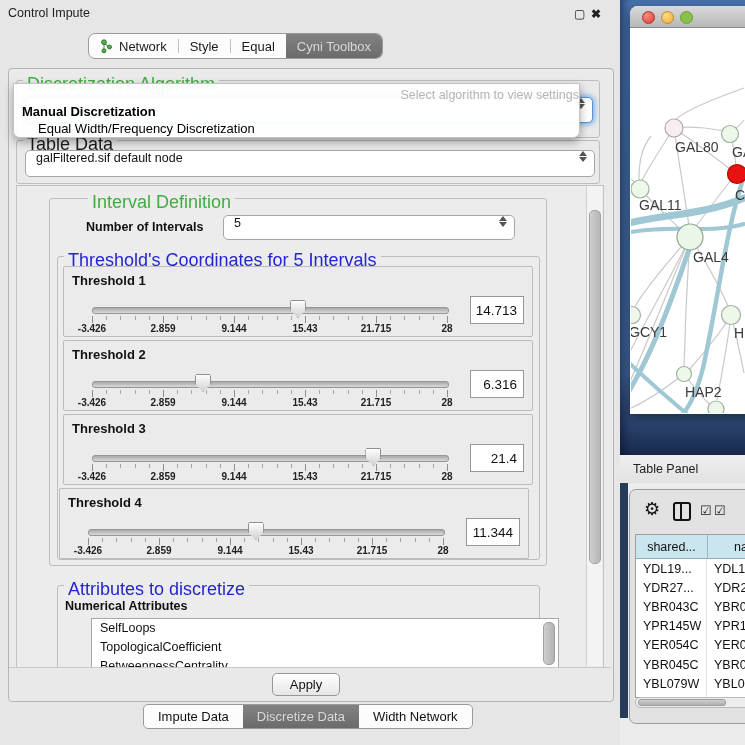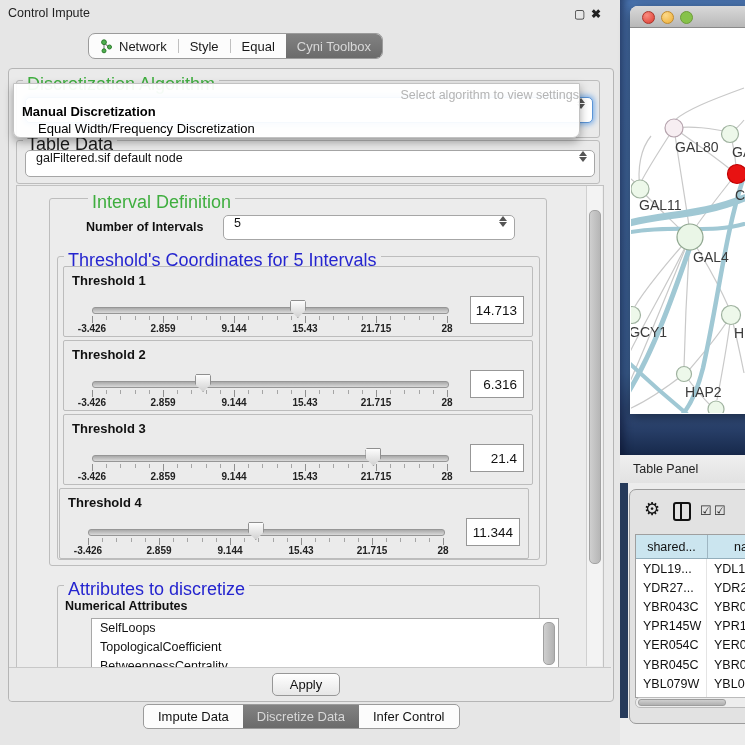--- a/index.html
+++ b/index.html
@@ -331,21 +331,21 @@
   </div>
 
   <div class="abs bottombar">
     <div class="btab">
         <span>Impute Data</span>
       </div>
     <div class="btab active">
         <span>Discretize Data</span>
       </div>
     <div class="btab">
-        <span>Infer Control</span>
+        <span>Width Network</span>
       </div>
   </div>
 
   <div class="abs bluebg"></div>
 
   <div class="abs macwin">
     <div class="mactitle">
       <span class="light" style="left:12px;background:radial-gradient(circle at 35% 30%,#f98d80,#dc3a30);border:1px solid #a8352c;"></span>
       <span class="light" style="left:31px;background:radial-gradient(circle at 35% 30%,#fbd98a,#eead33);border:1px solid #c08b2d;"></span>
       <span class="light" style="left:50px;background:radial-gradient(circle at 35% 30%,#c5e98f,#77bb3d;);border:1px solid #6d9b3a;background-color:#86c24a;"></span>

